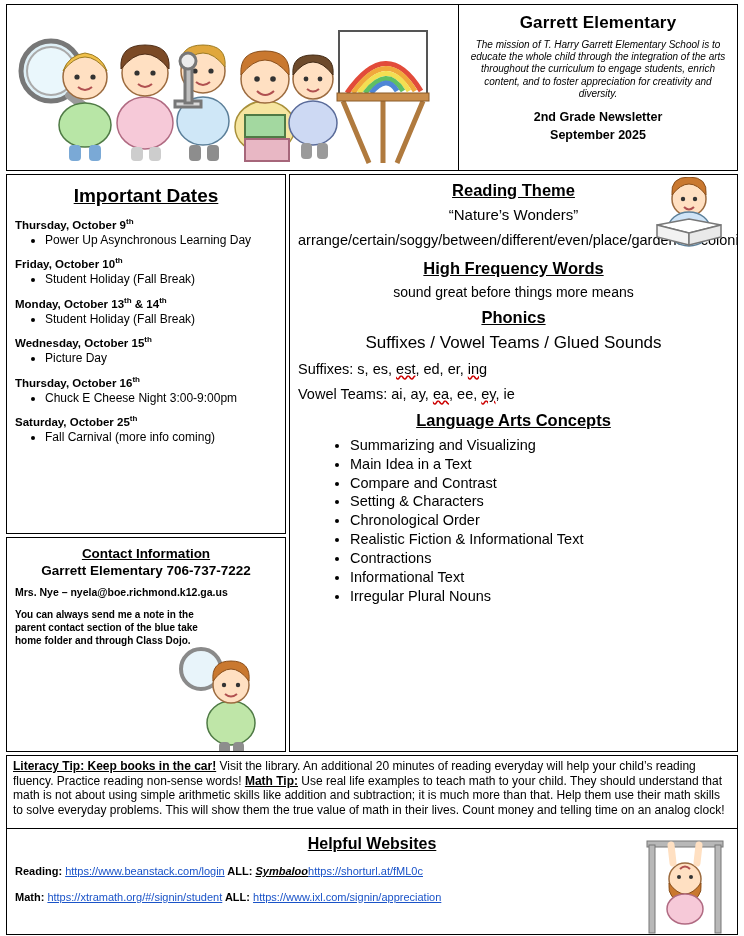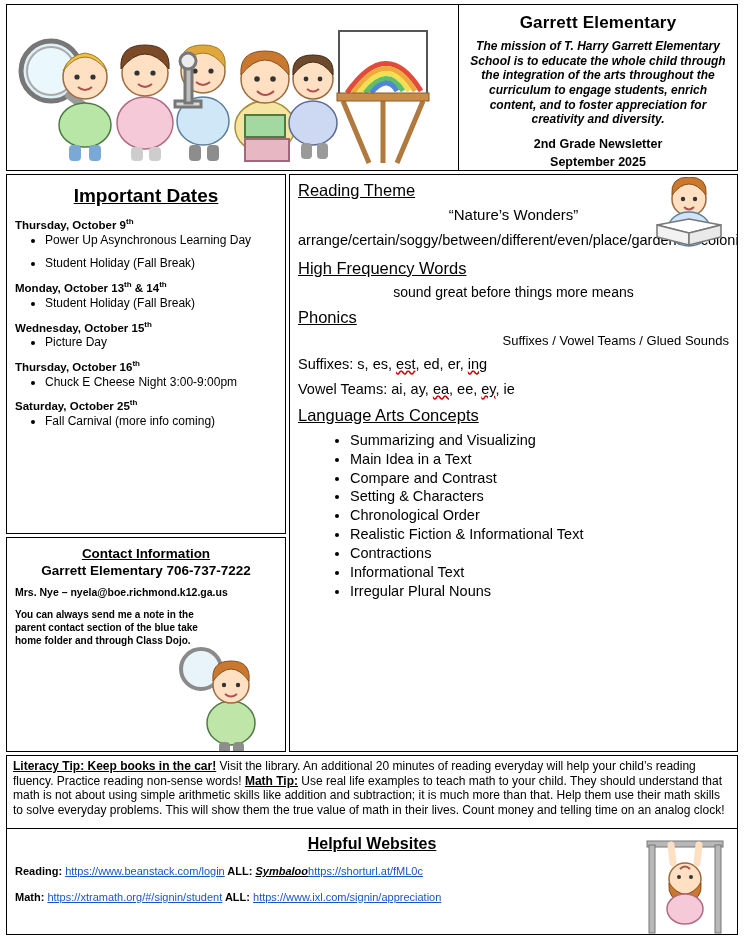--- a/index.html
+++ b/index.html
@@ -39,25 +39,24 @@
     text-align: center;
   }
   .school-name {
     font-size: 17px;
     font-weight: bold;
     margin-top: 4px;
     margin-bottom: 6px;
     letter-spacing: .2px;
   }
   .mission {
-    font-size: 12px;
+    font-size: 10px;
     font-style: italic;
     line-height: 1.22;
     margin: 0 4px 10px 4px;
-    font-weight: bold;
   }
   .grade-line {
     font-size: 12.5px;
     font-weight: bold;
     margin-bottom: 4px;
   }
   .date-line {
     font-size: 12.5px;
     font-weight: bold;
   }
@@ -143,44 +142,44 @@
   }
   .contact-note {
     font-size: 10px;
     font-weight: bold;
     line-height: 1.3;
     width: 195px;
   }
 
   
   h3.rt {
-    text-align: left;
+    text-align: center;
     font-size: 16.5px;
-    font-weight: normal;
+    font-weight: bold;
     text-decoration: underline;
     margin: 3px 0 6px 0;
   }
   .center-line {
     text-align: center;
     font-size: 15px;
     margin: 0 0 9px 0;
   }
   .vocab-words {
     font-size: 14.5px;
     line-height: 1.16;
     margin: 0 0 10px 0;
   }
   .hfw {
     text-align: center;
     font-size: 14px;
     margin: 0 0 8px 0;
   }
   .phonics-center {
-    text-align: right;
-    font-size: 13px;
+    text-align: center;
+    font-size: 17px;
     margin: 0 0 8px 0;
   }
   .phonics-line {
     font-size: 14.5px;
     margin: 0 0 9px 0;
   }
   .squiggle {
     text-decoration: underline;
     text-decoration-style: wavy;
     text-decoration-color: #c00;
@@ -339,20 +338,21 @@
         <h2 class="section-title">Important Dates</h2>
 
         <div>
           <p class="date-head"><span>Thursday, October 9</span><span class="sup">th</span></p>
           <ul class="date-items">
             <li>Power Up Asynchronous Learning Day</li>
           </ul>
         </div>
 
         <div>
+          <p class="date-head"><span>Friday, October 10</span><span class="sup">th</span></p>
           <ul class="date-items">
             <li>Student Holiday (Fall Break)</li>
           </ul>
         </div>
 
         <div>
           <p class="date-head"><span>Monday, October 13</span><span class="sup">th</span><span> &amp; 14</span><span class="sup">th</span></p>
           <ul class="date-items">
             <li>Student Holiday (Fall Break)</li>
           </ul>

